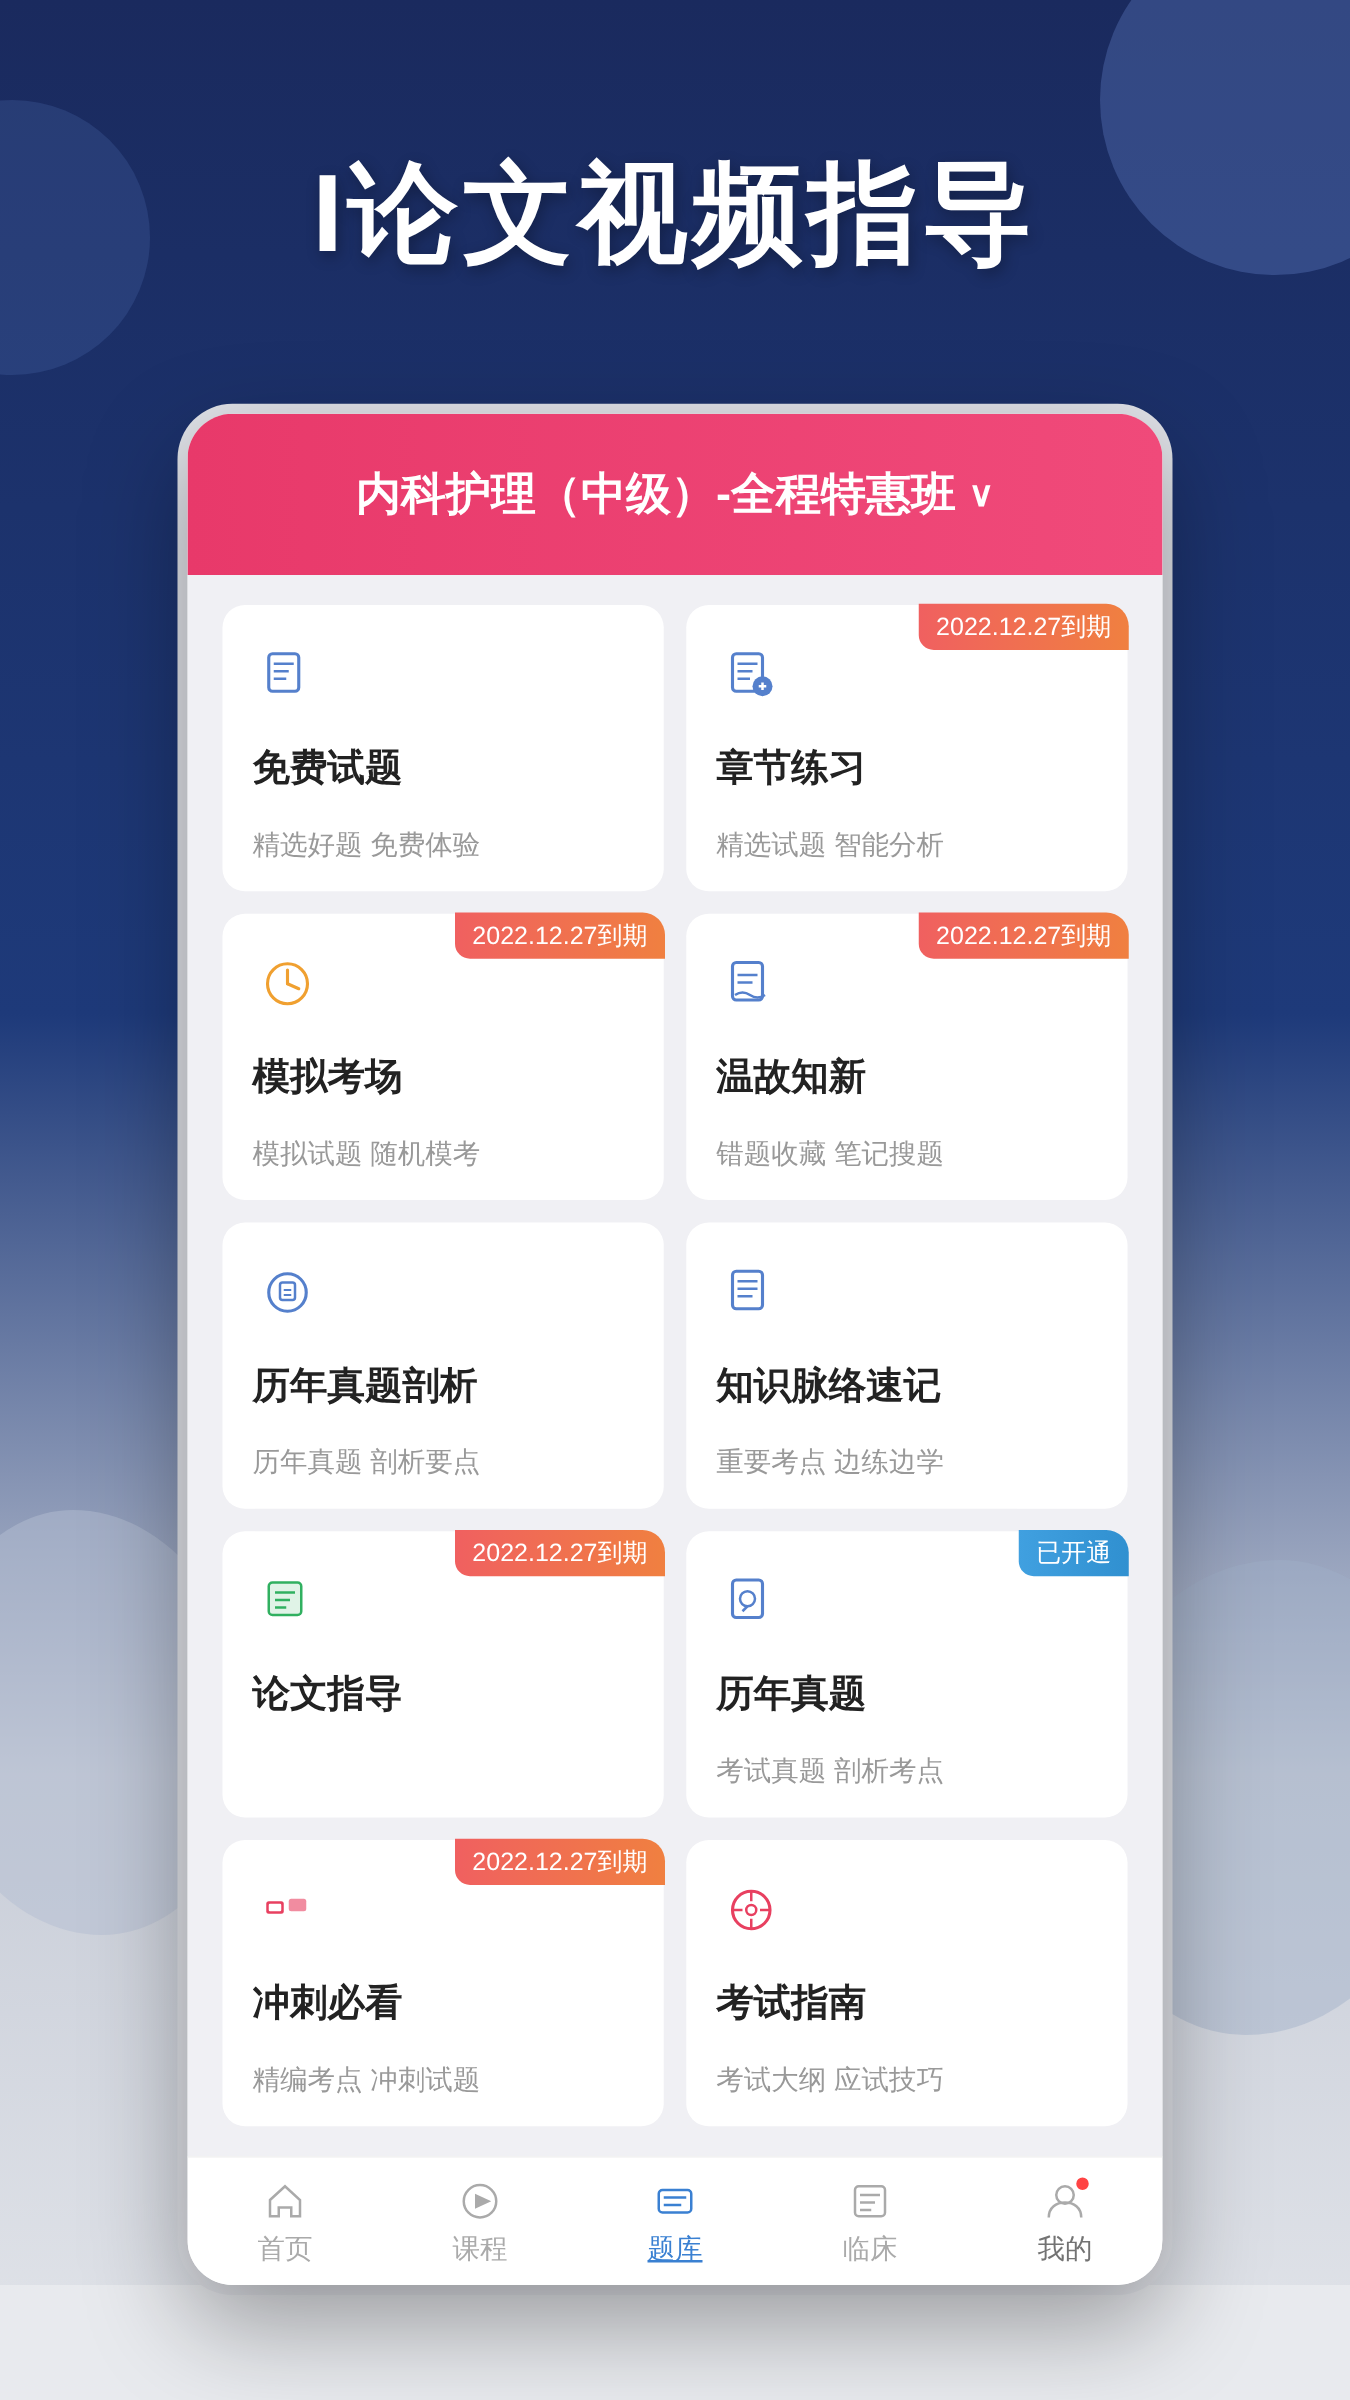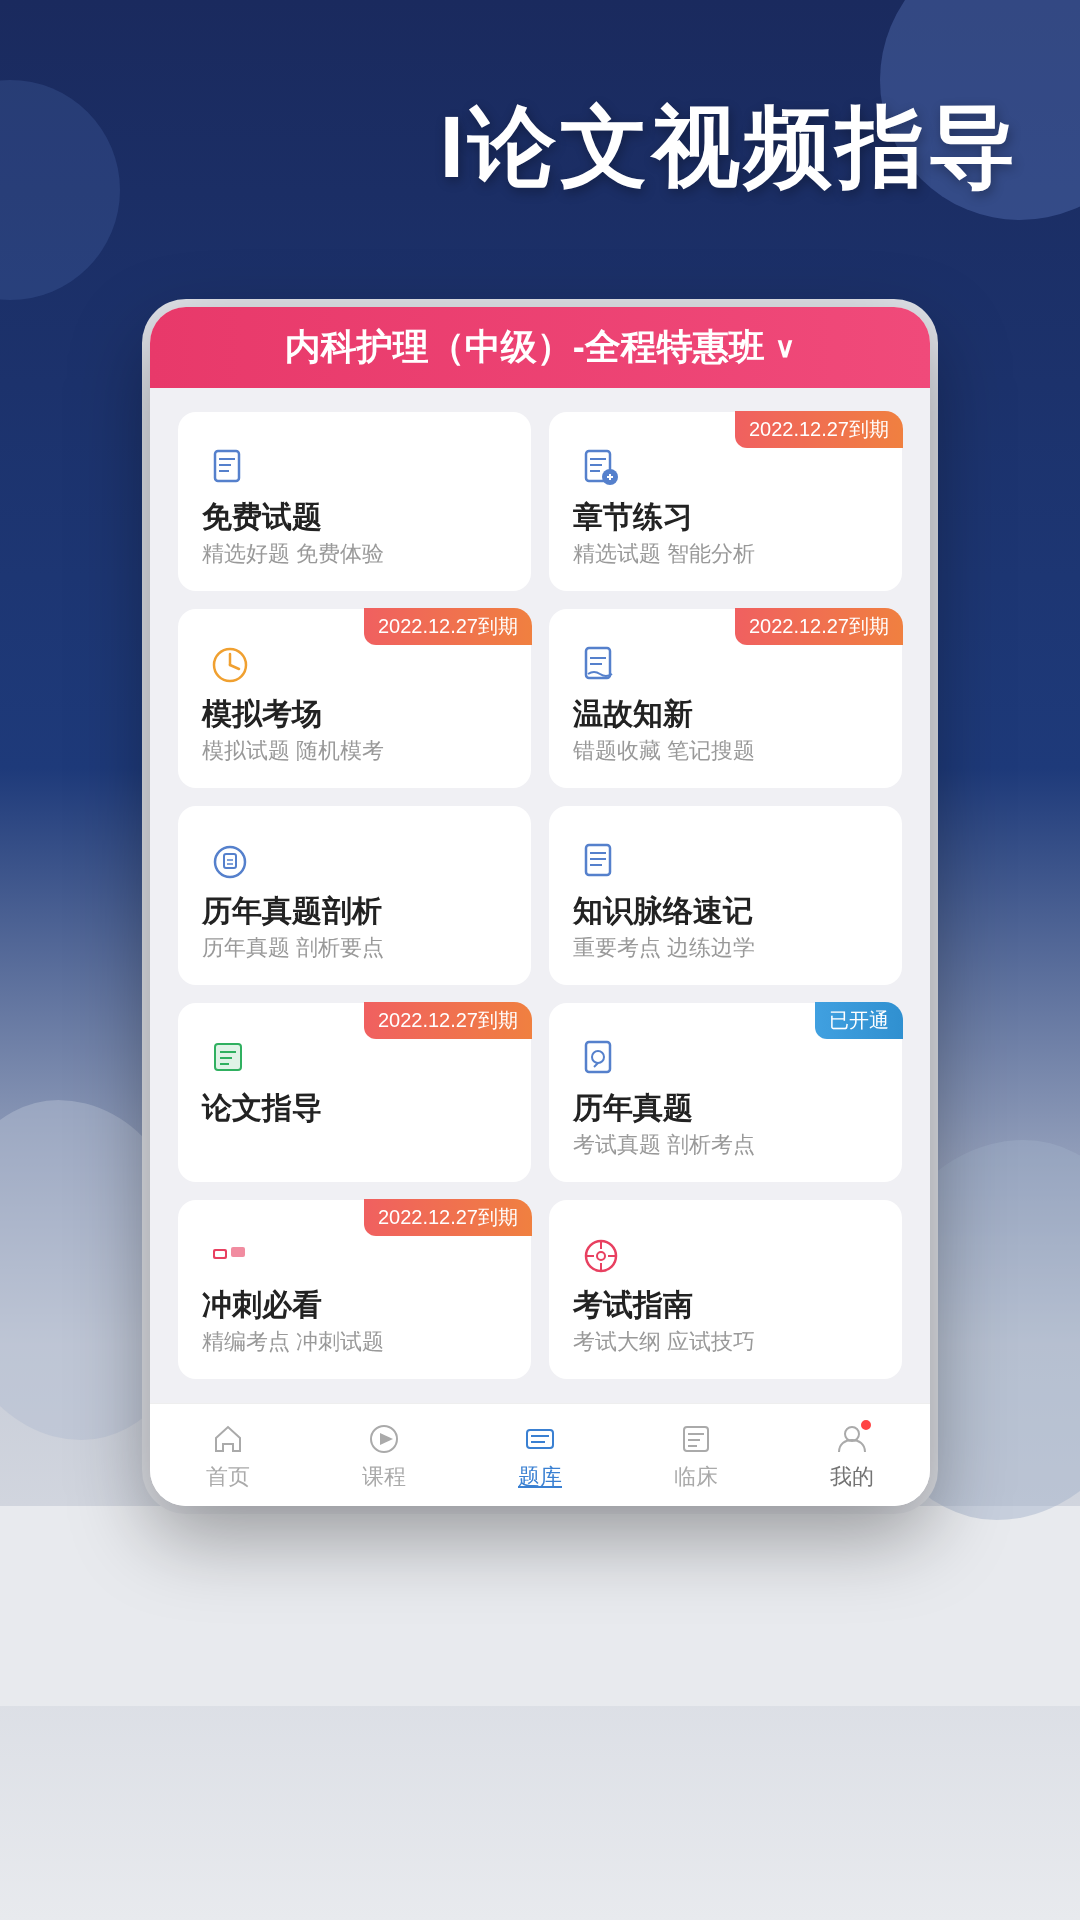--- a/index.html
+++ b/index.html
@@ -48,22 +48,22 @@
       width: 300px;
       height: 380px;
       border-radius: 60% 50% 60% 50%;
       background: rgba(160, 175, 200, 0.45);
     }
 
     
     .hero-section {
       position: relative;
       z-index: 2;
-      padding: 96px 60px 60px 60px;
-      text-align: right;
+      padding: 120px 60px 60px 60px;
+      text-align: center;
     }
     .hero-title-line1,
     .hero-title-line2 {
       font-size: 88px;
       font-weight: 900;
       color: #ffffff;
       line-height: 1.15;
       letter-spacing: 4px;
       text-shadow: 2px 4px 12px rgba(0,0,0,0.3);
     }
@@ -78,21 +78,21 @@
       background: #f5f5f7;
       border-radius: 36px;
       box-shadow: 0 30px 80px rgba(0,0,0,0.35), 0 0 0 8px #e0e2e8;
       overflow: hidden;
       padding-bottom: 0;
     }
 
     
     .app-header {
       background: linear-gradient(90deg, #e8396a, #f04a7a);
-      padding: 16px 40px;
+      padding: 40px 40px;
       display: flex;
       align-items: center;
       justify-content: center;
     }
     .course-title {
       color: #fff;
       font-size: 36px;
       font-weight: 600;
       display: flex;
       align-items: center;
@@ -112,21 +112,21 @@
     }
 
     
     .card {
       background: #fff;
       border-radius: 18px;
       padding: 28px 24px 22px 24px;
       position: relative;
       display: flex;
       flex-direction: column;
-      gap: 1px;
+      gap: 26px;
     }
     .card-badge {
       position: absolute;
       top: -1px;
       right: -1px;
       background: linear-gradient(90deg, #f06060, #f08040);
       color: #fff;
       font-size: 20px;
       padding: 5px 14px;
       border-radius: 0 18px 0 12px;

